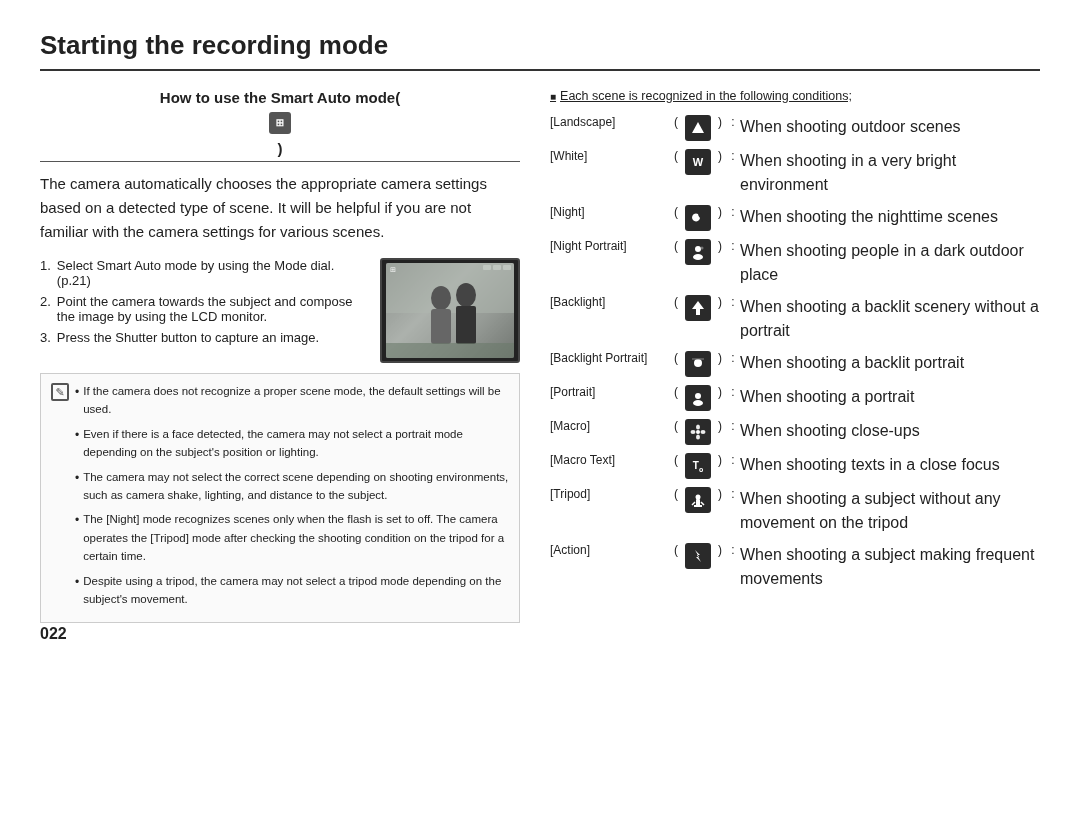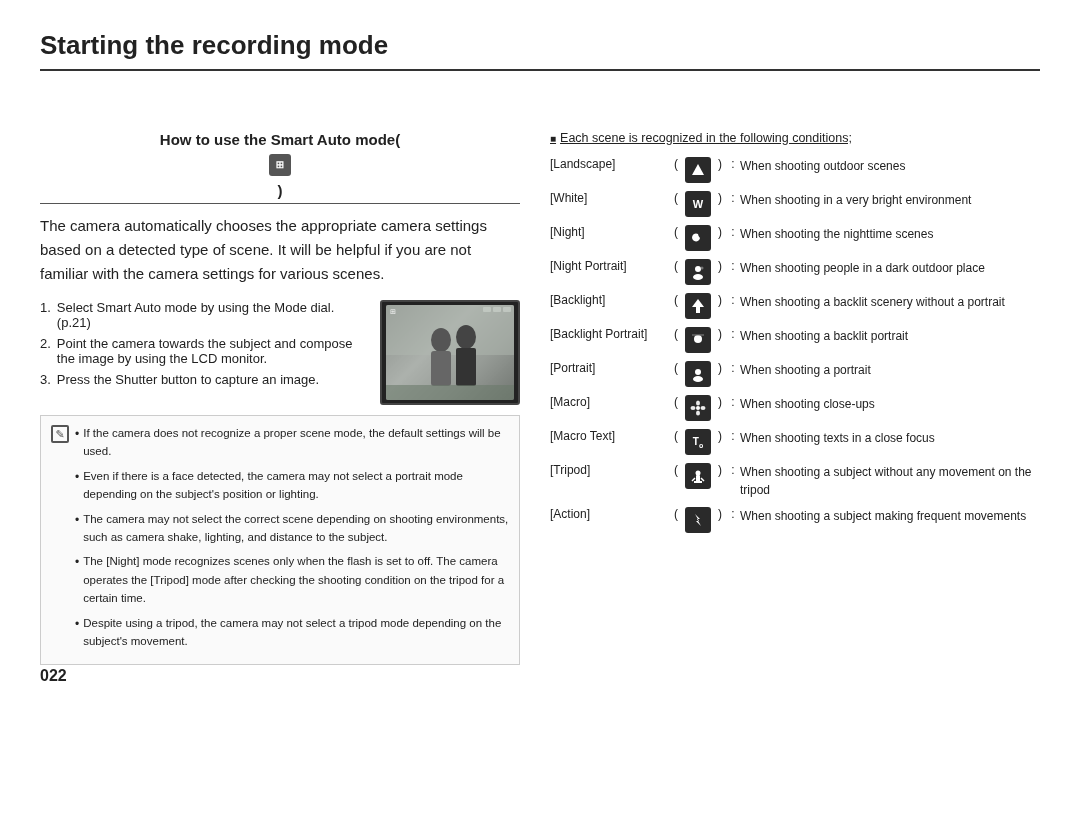--- a/index.html
+++ b/index.html
@@ -11,21 +11,20 @@
       font-size: 13px;
       color: #222;
       overflow: hidden;
     }
     .page {
       width: 1080px;
       height: 815px;
       padding: 30px 40px 20px 40px;
       display: flex;
       flex-direction: column;
-      gap: 42px;
     }
     .page-title {
       font-size: 26px;
       font-weight: bold;
       border-bottom: 2px solid #333;
       padding-bottom: 8px;
       margin-bottom: 18px;
     }
     .two-col {
       display: flex;
@@ -214,21 +213,21 @@
       text-align: center;
     }
     .scene-colon {
       width: 14px;
       flex-shrink: 0;
       text-align: center;
     }
     .scene-desc {
       flex: 1;
       line-height: 1.5;
-      font-size: 12px;
+      font-size: 16px;
     }
     .page-num {
       font-size: 16px;
       font-weight: bold;
       margin-top: 2px;
     }
   </style>
 </head>
 <body>
 

